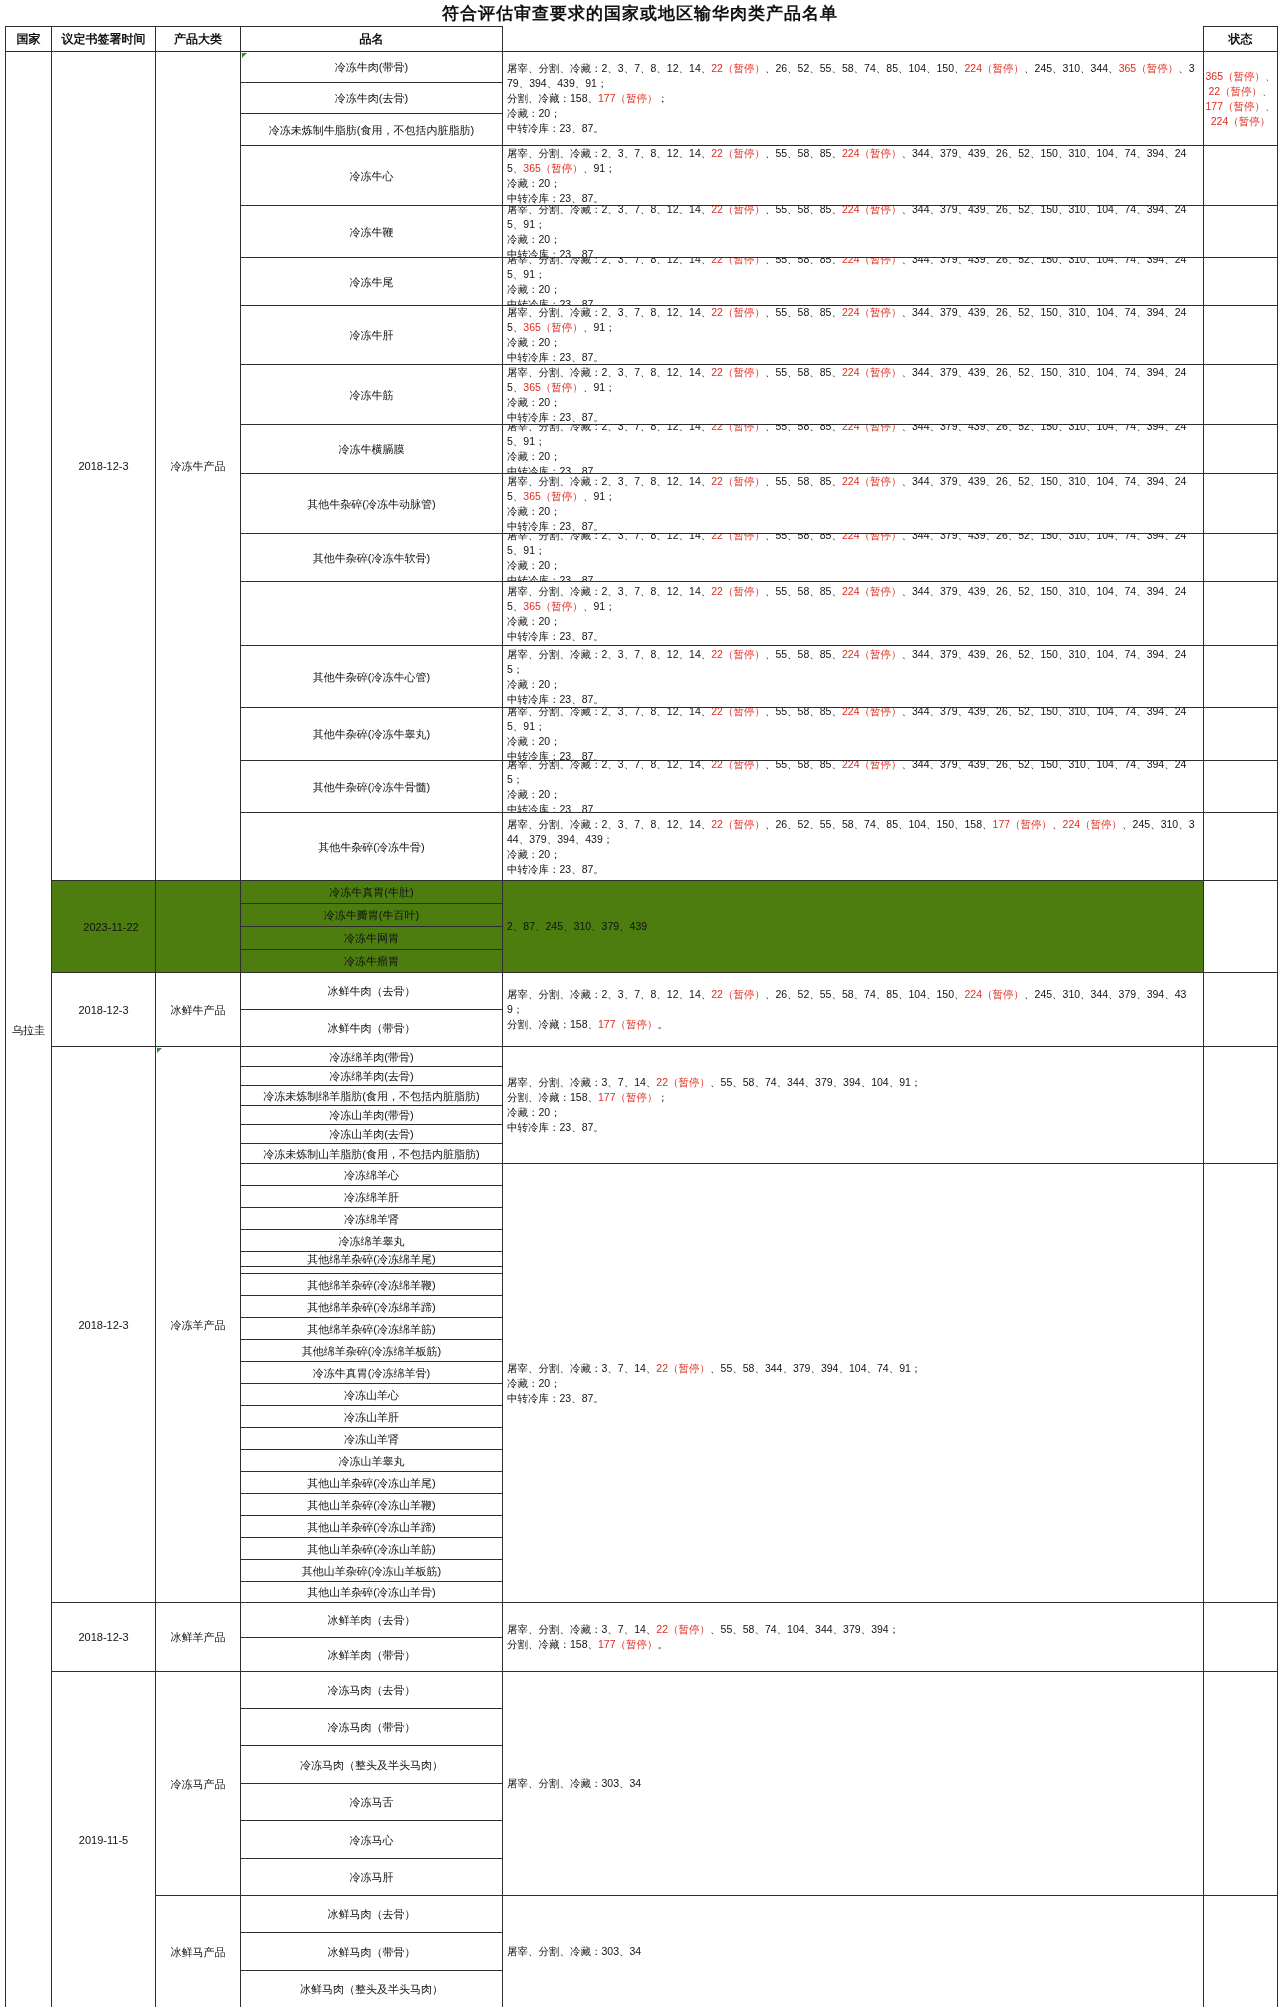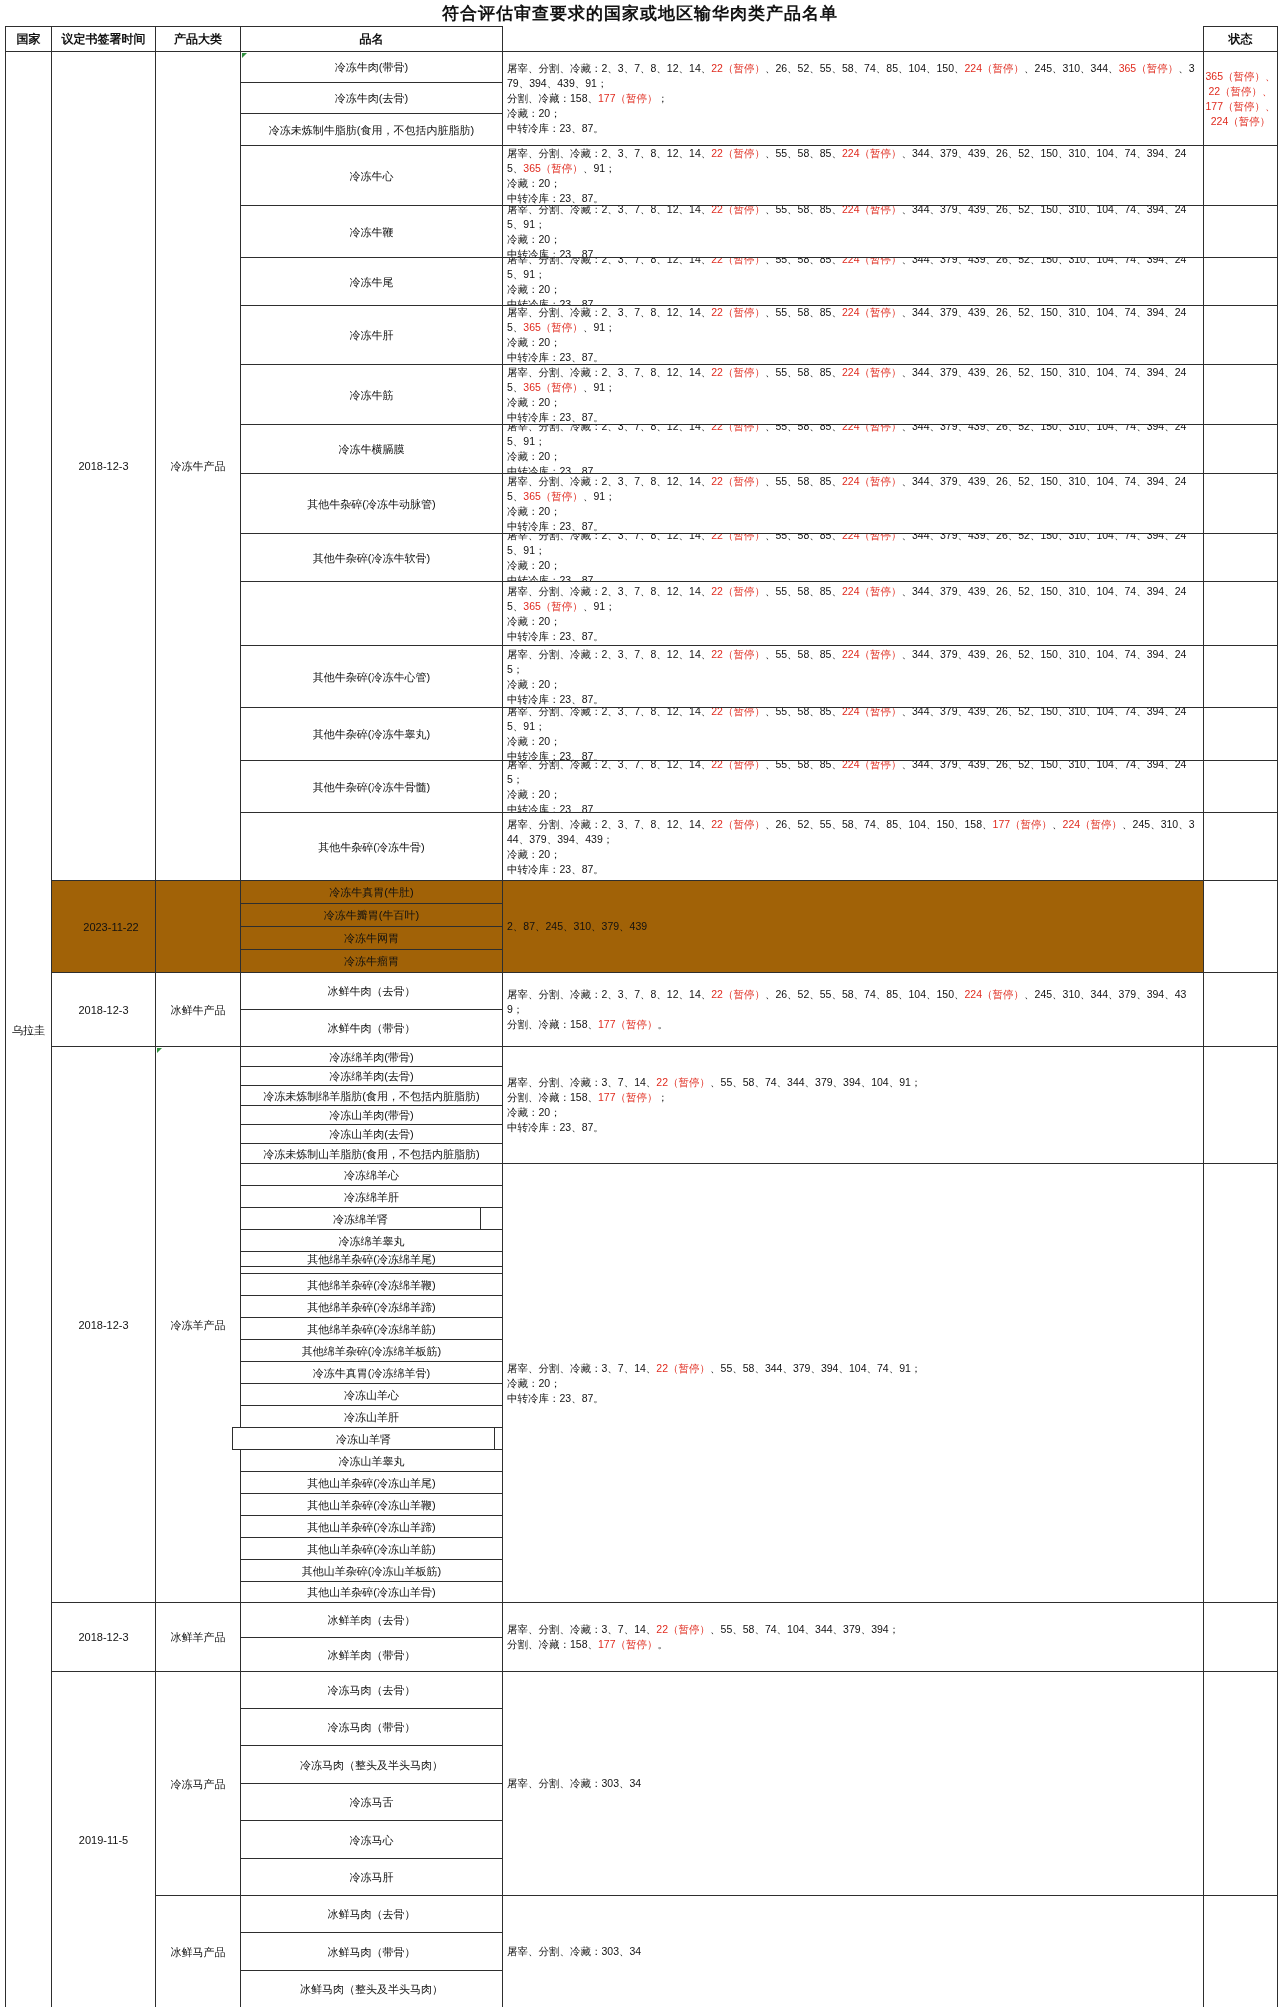--- a/index.html
+++ b/index.html
@@ -9,21 +9,21 @@
          font-weight:bold;font-size:17px;letter-spacing:1px;}
   .cell{position:absolute;box-sizing:border-box;border:1px solid #2e2e2e;
         display:flex;align-items:center;justify-content:center;
         font-size:11px;text-align:center;overflow:hidden;background:#fff;line-height:14px;}
   .c-head{font-weight:bold;font-size:12px;}
   .c-ent{flex-direction:column;align-items:flex-start;justify-content:center;
          text-align:left;padding:2px 4px;font-size:10.5px;line-height:15px;}
   .c-ent .ln{word-break:break-all;}
   .c-status{flex-direction:column;justify-content:center;font-size:10.5px;line-height:15px;padding:1px;}
   .red{color:#e02b1f;}
-  .blue-bg{background:#a16207;}
+  .blue-bg{background:#4d7c0f;}
   .tri{position:absolute;width:0;height:0;border-top:5px solid #2f8f3e;border-right:5px solid transparent;}
 </style>
 </head>
 <body>
 
 <div id="canvas">
   <div class="title">符合评估审查要求的国家或地区输华肉类产品名单</div>
 
   <div class="cell c-head" style="left:5px;top:26px;width:47px;height:26px">国家</div>
   <div class="cell c-head" style="left:51px;top:26px;width:105px;height:26px">议定书签署时间</div>
@@ -179,31 +179,31 @@
     </div>
 
   <div class="cell" style="left:240px;top:1046px;width:263px;height:21px">冷冻绵羊肉(带骨)</div>
   <div class="cell" style="left:240px;top:1066px;width:263px;height:20px">冷冻绵羊肉(去骨)</div>
   <div class="cell" style="left:240px;top:1085px;width:263px;height:21px">冷冻未炼制绵羊脂肪(食用，不包括内脏脂肪)</div>
   <div class="cell" style="left:240px;top:1105px;width:263px;height:20px">冷冻山羊肉(带骨)</div>
   <div class="cell" style="left:240px;top:1124px;width:263px;height:20px">冷冻山羊肉(去骨)</div>
   <div class="cell" style="left:240px;top:1143px;width:263px;height:21px">冷冻未炼制山羊脂肪(食用，不包括内脏脂肪)</div>
   <div class="cell" style="left:240px;top:1163px;width:263px;height:23px">冷冻绵羊心</div>
   <div class="cell" style="left:240px;top:1185px;width:263px;height:23px">冷冻绵羊肝</div>
-  <div class="cell" style="left:240px;top:1207px;width:241px;height:23px">冷冻绵羊肾</div>
+  <div class="cell" style="left:240px;top:1207px;width:263px;height:23px">冷冻绵羊肾</div>
   <div class="cell" style="left:240px;top:1229px;width:263px;height:23px">冷冻绵羊睾丸</div>
   <div class="cell" style="left:240px;top:1251px;width:263px;height:16px">其他绵羊杂碎(冷冻绵羊尾)</div>
   <div class="cell" style="left:240px;top:1273px;width:263px;height:23px">其他绵羊杂碎(冷冻绵羊鞭)</div>
   <div class="cell" style="left:240px;top:1295px;width:263px;height:23px">其他绵羊杂碎(冷冻绵羊蹄)</div>
   <div class="cell" style="left:240px;top:1317px;width:263px;height:23px">其他绵羊杂碎(冷冻绵羊筋)</div>
   <div class="cell" style="left:240px;top:1339px;width:263px;height:23px">其他绵羊杂碎(冷冻绵羊板筋)</div>
   <div class="cell" style="left:240px;top:1361px;width:263px;height:23px">冷冻牛真胃(冷冻绵羊骨)</div>
   <div class="cell" style="left:240px;top:1383px;width:263px;height:23px">冷冻山羊心</div>
   <div class="cell" style="left:240px;top:1405px;width:263px;height:23px">冷冻山羊肝</div>
-  <div class="cell" style="left:232px;top:1427px;width:263px;height:23px">冷冻山羊肾</div>
+  <div class="cell" style="left:240px;top:1427px;width:263px;height:23px">冷冻山羊肾</div>
   <div class="cell" style="left:240px;top:1449px;width:263px;height:23px">冷冻山羊睾丸</div>
   <div class="cell" style="left:240px;top:1471px;width:263px;height:23px">其他山羊杂碎(冷冻山羊尾)</div>
   <div class="cell" style="left:240px;top:1493px;width:263px;height:23px">其他山羊杂碎(冷冻山羊鞭)</div>
   <div class="cell" style="left:240px;top:1515px;width:263px;height:23px">其他山羊杂碎(冷冻山羊蹄)</div>
   <div class="cell" style="left:240px;top:1537px;width:263px;height:23px">其他山羊杂碎(冷冻山羊筋)</div>
   <div class="cell" style="left:240px;top:1559px;width:263px;height:23px">其他山羊杂碎(冷冻山羊板筋)</div>
   <div class="cell" style="left:240px;top:1581px;width:263px;height:22px">其他山羊杂碎(冷冻山羊骨)</div>
 
   <div class="cell c-ent" style="left:502px;top:1046px;width:702px;height:118px">
       <div class="ln"><span>屠宰、分割、冷藏：3、7、14、</span><span class="red">22（暂停）</span><span>、55、58、74、344、379、394、104、91；</span></div>

